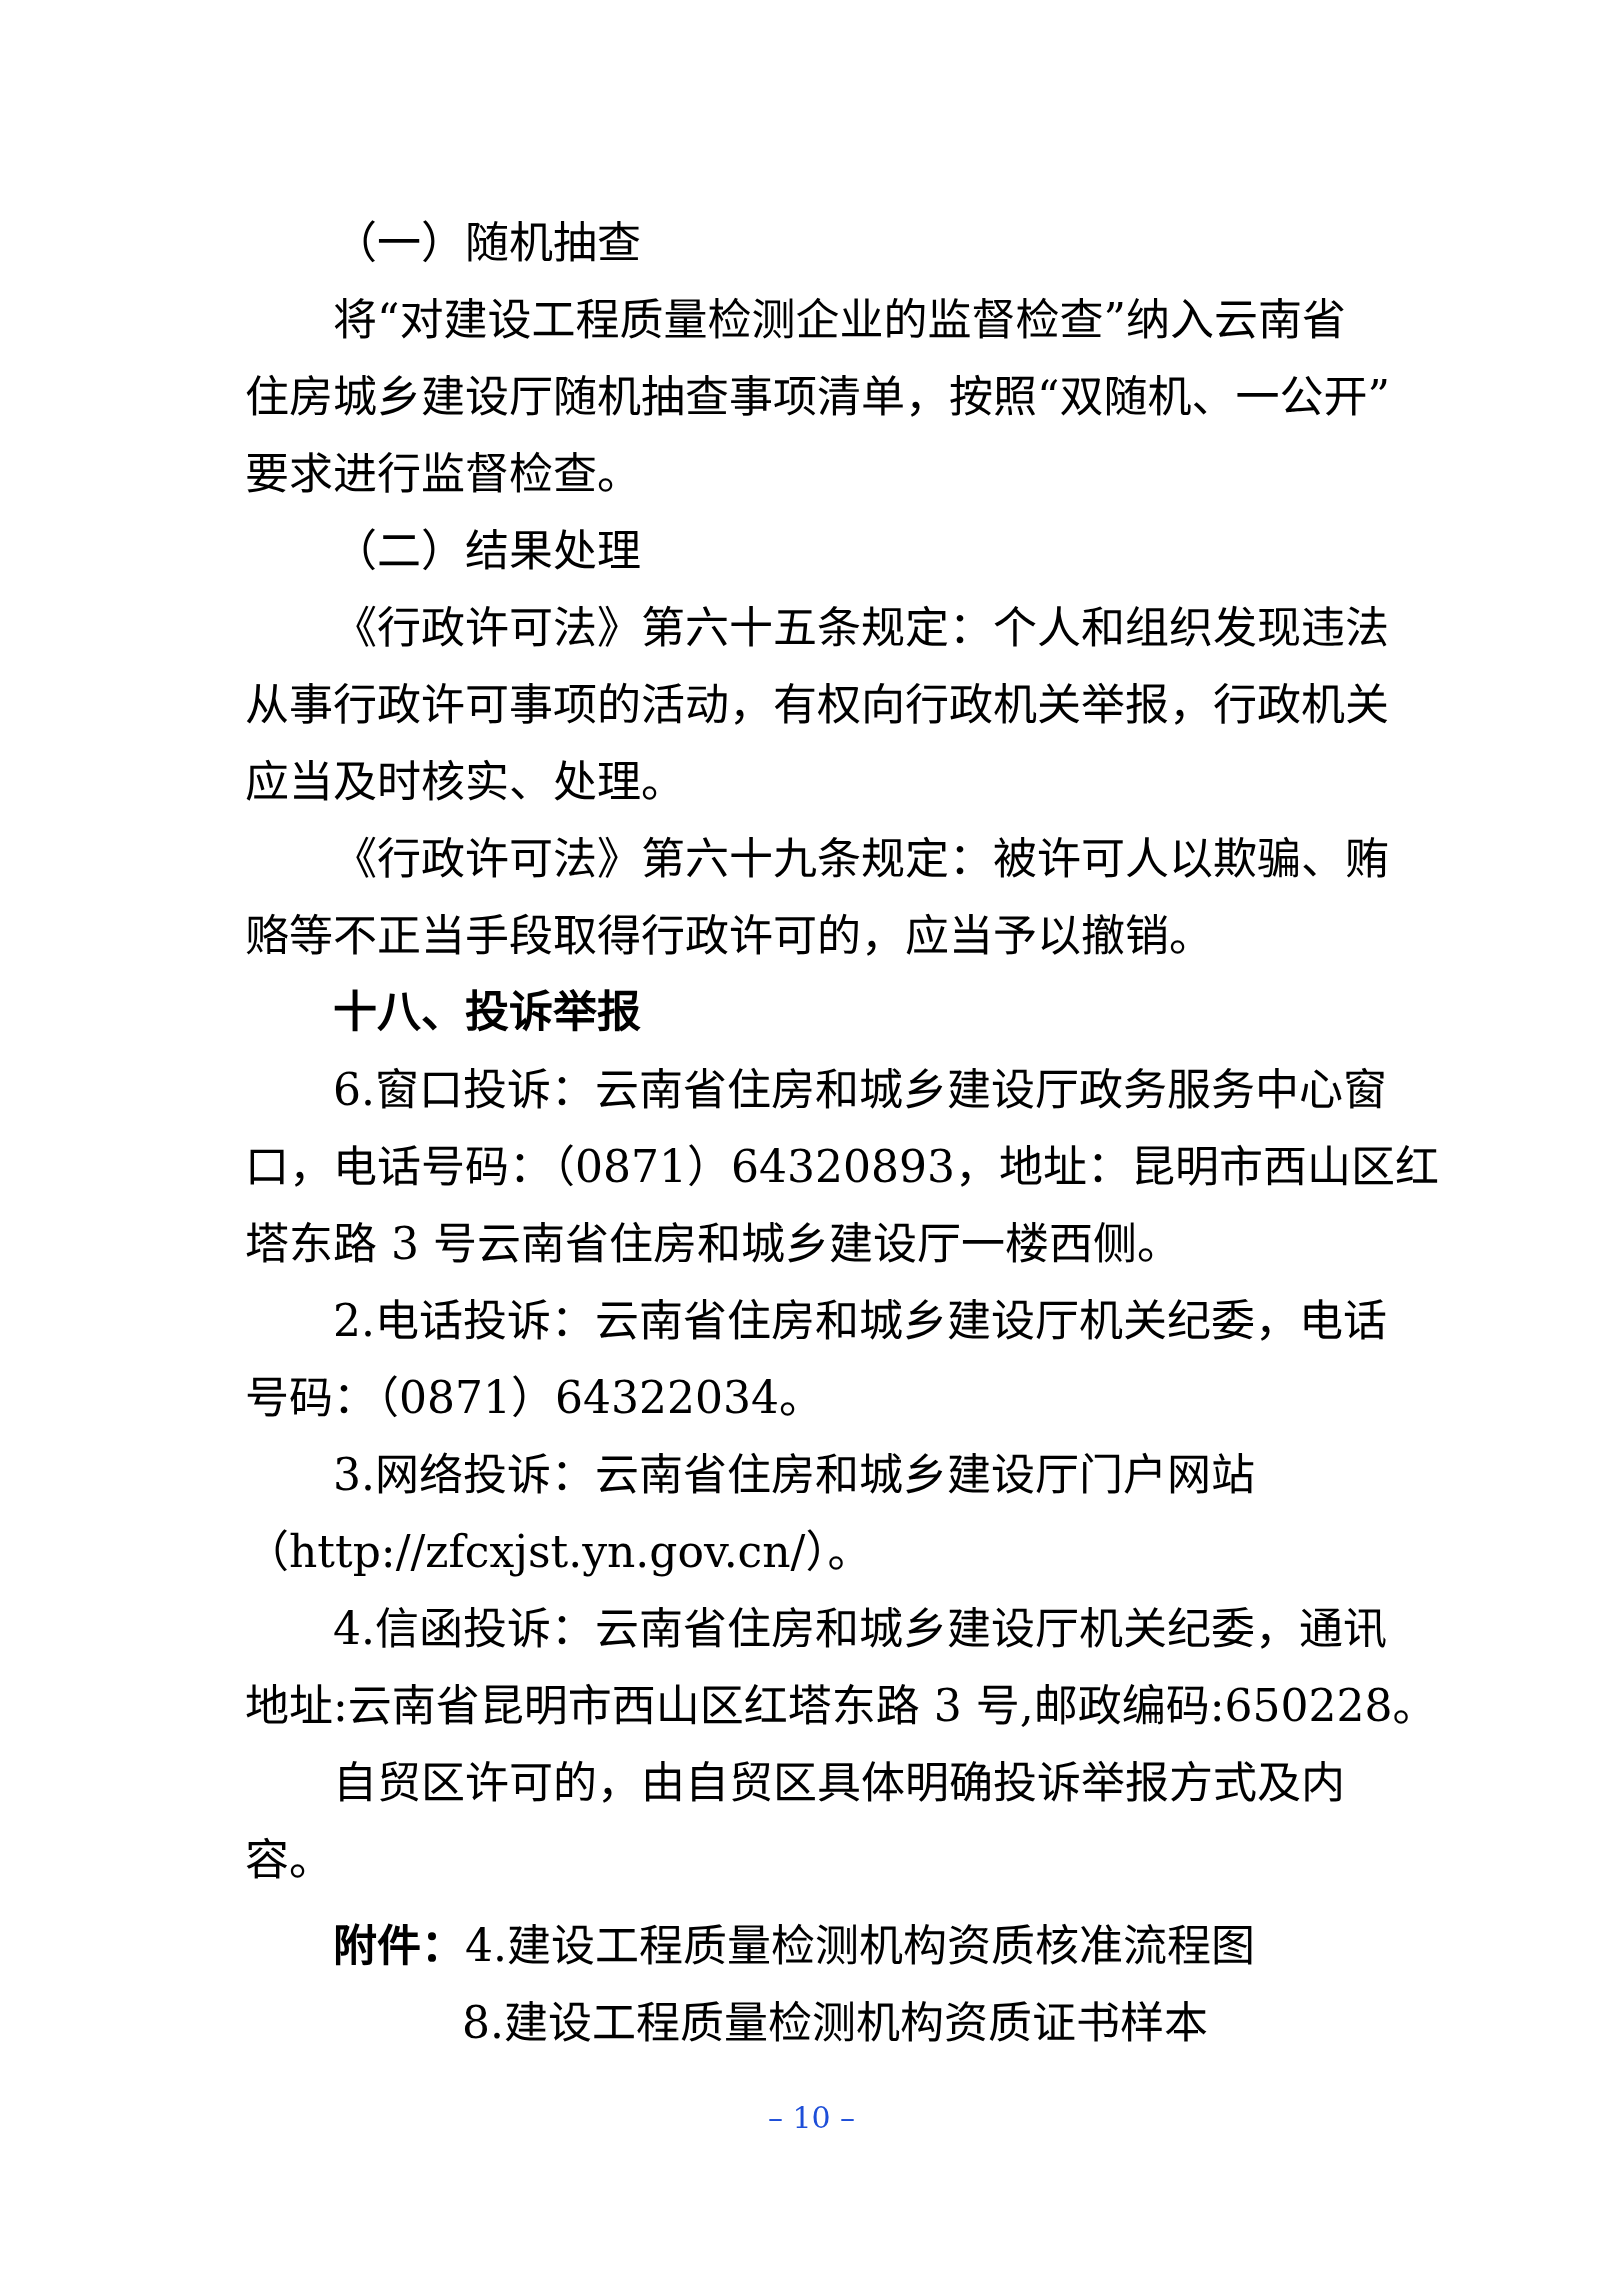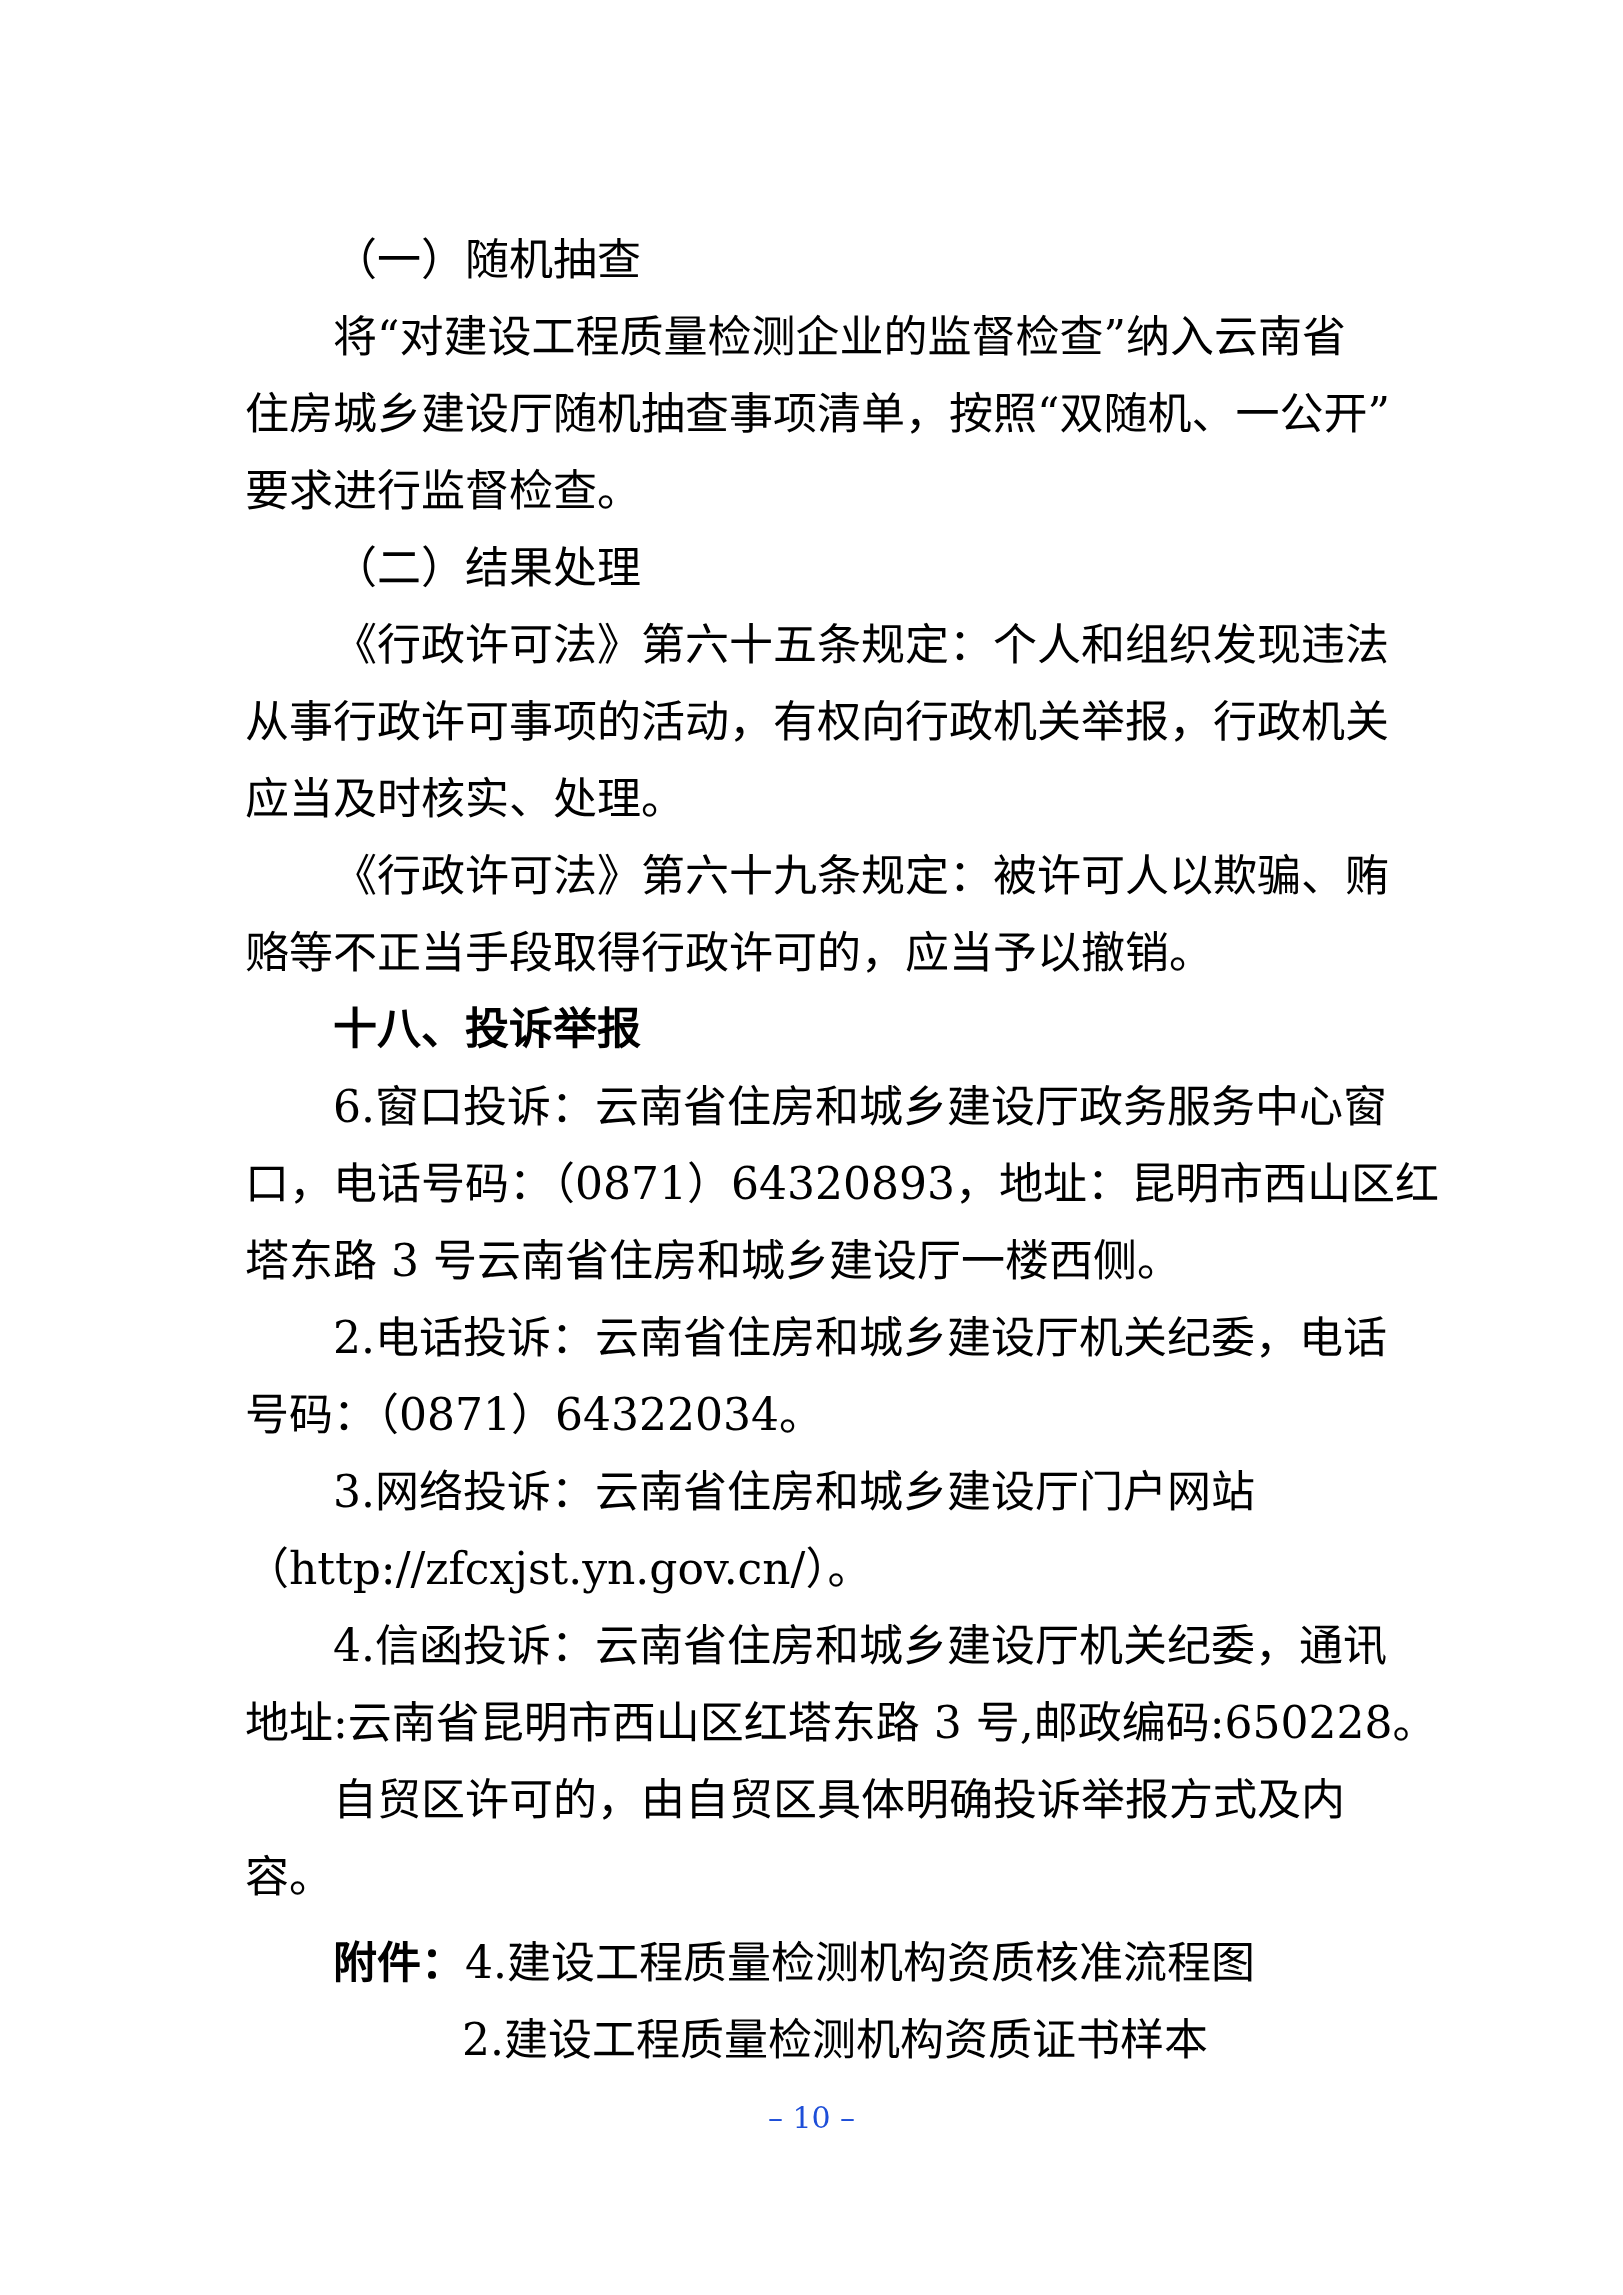--- a/index.html
+++ b/index.html
@@ -11,21 +11,21 @@
     position: relative;
     width: 1623px;
     height: 2295px;
     background: #ffffff;
     overflow: hidden;
     color: #000000;
   }
   .content {
     position: absolute;
     left: 245px;
-    top: 221px;
+    top: 204px;
     width: 1142px;
   }
   .line {
     height: 77px;
     line-height: 77px;
     font-size: 44px;
     font-family: "DejaVu Serif", "Liberation Serif", serif;
     color: #000000;
     white-space: nowrap;
   }
@@ -96,21 +96,21 @@
     <div class="line">（http://zfcxjst.yn.gov.cn/）。</div>
 
     <div class="line indent2">4.信函投诉：云南省住房和城乡建设厅机关纪委，通讯</div>
     <div class="line">地址:云南省昆明市西山区红塔东路 3 号,邮政编码:650228。</div>
 
     <div class="line indent2">自贸区许可的，由自贸区具体明确投诉举报方式及内</div>
     <div class="line">容。</div>
 
     <div class="attach-block">
       <div class="line indent2"><span class="attach-label">附件：</span><span>4.建设工程质量检测机构资质核准流程图</span></div>
-      <div class="line attach-item2">2.建设工程质量检测机构资质证书样本</div>
+      <div class="line attach-item2">8.建设工程质量检测机构资质证书样本</div>
     </div>
 
   </div>
 
   <div class="footer">– 10 –</div>
 
 </div>
 
 
 </body></html>

